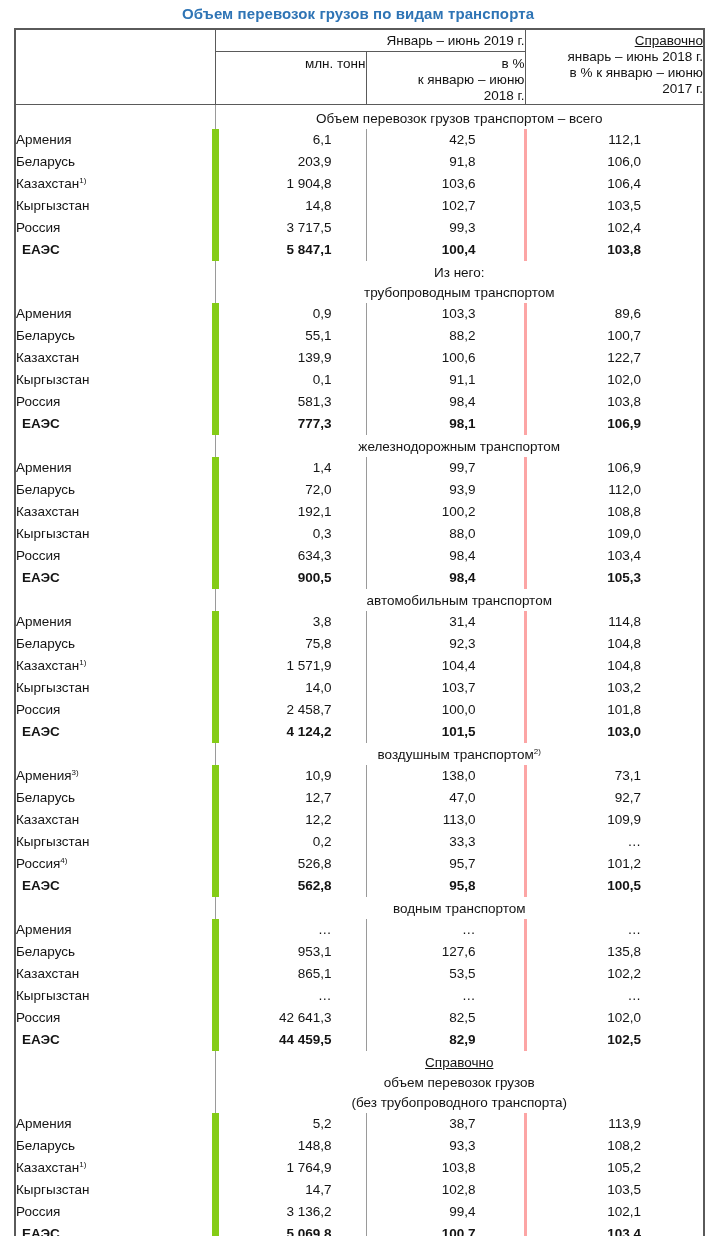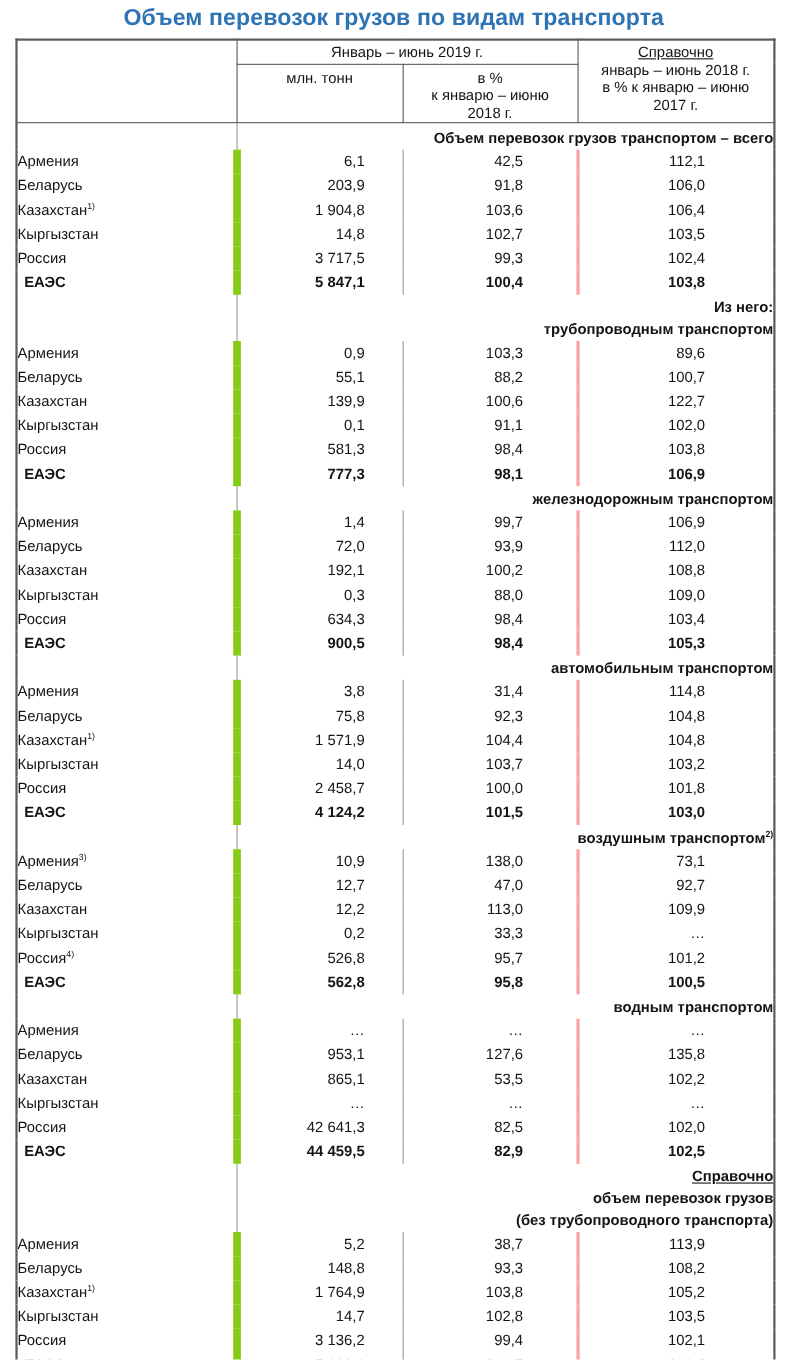--- a/index.html
+++ b/index.html
@@ -10,58 +10,58 @@
     font-family: "Liberation Sans", sans-serif;
     color: #141414;
     overflow: hidden;
   }
   .page { position: relative; width: 716px; height: 1236px; }
 
   .doc-title {
     margin: 0;
     padding-top: 5px;
     text-align: center;
-    font-size: 21px;
+    font-size: 15px;
     font-weight: bold;
     color: #2e74b5;
     letter-spacing: 0.1px;
   }
 
   table.stats {
     border-collapse: collapse;
     table-layout: fixed;
     width: 689px;
     margin: 6px 0 0 14px;
     border: 2px solid #5a5a5a;
     font-size: 13.5px;
   }
 
   
   thead td, thead th {
     border: 1px solid #5a5a5a;
     font-weight: normal;
     vertical-align: top;
-    text-align: center;
+    text-align: right;
     line-height: 16px;
     padding: 0;
   }
   tr.hr1 { height: 22px; }
   tr.hr2 { height: 48px; }
   .h-group { padding-top: 3px; }
   .h-tonnes { padding-top: 4px; }
   .h-pct { padding-top: 4px; }
   .h-ref { padding-top: 3px; }
   .u { text-decoration: underline; }
 
   
   tbody td { padding: 0; }
   tr.section-row td.section-title {
     border-left: 1px solid #9a9a9a;
-    text-align: right;
-    font-weight: bold;
+    text-align: center;
+    font-weight: normal;
     line-height: 20px;
     padding-top: 2px;
   }
   tr.first-section td.section-title { padding-top: 4px; }
   td.spacer-cell { }
   tr.data-row { height: 22px; }
   tr.data-row td { line-height: 22px; white-space: nowrap; overflow: hidden; }
   td.c-country { text-align: left; }
   td.c-val { text-align: right; }
   td.c1 { border-left: 7px solid #84cc16; padding-right: 34px; }

